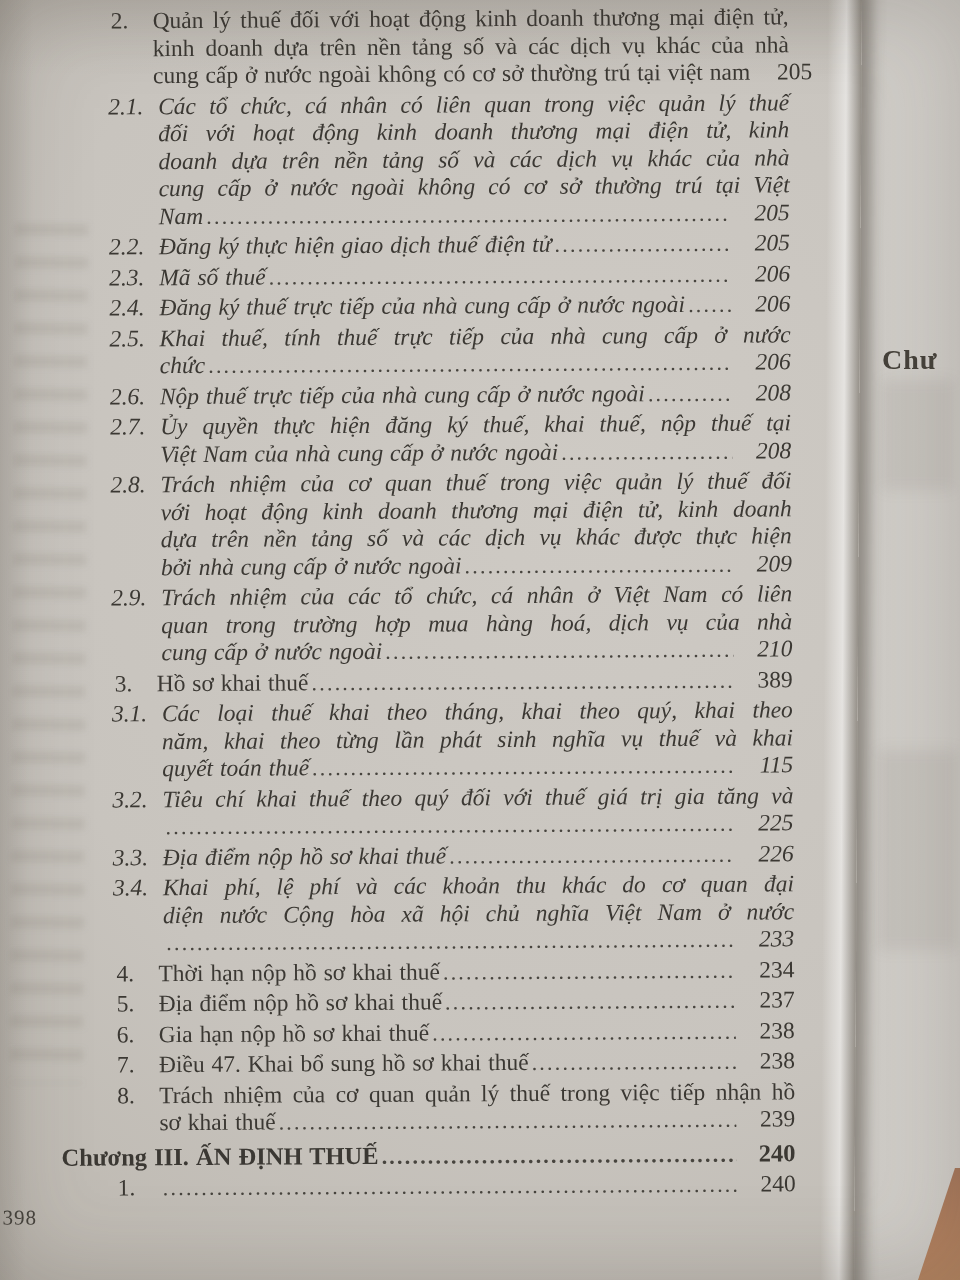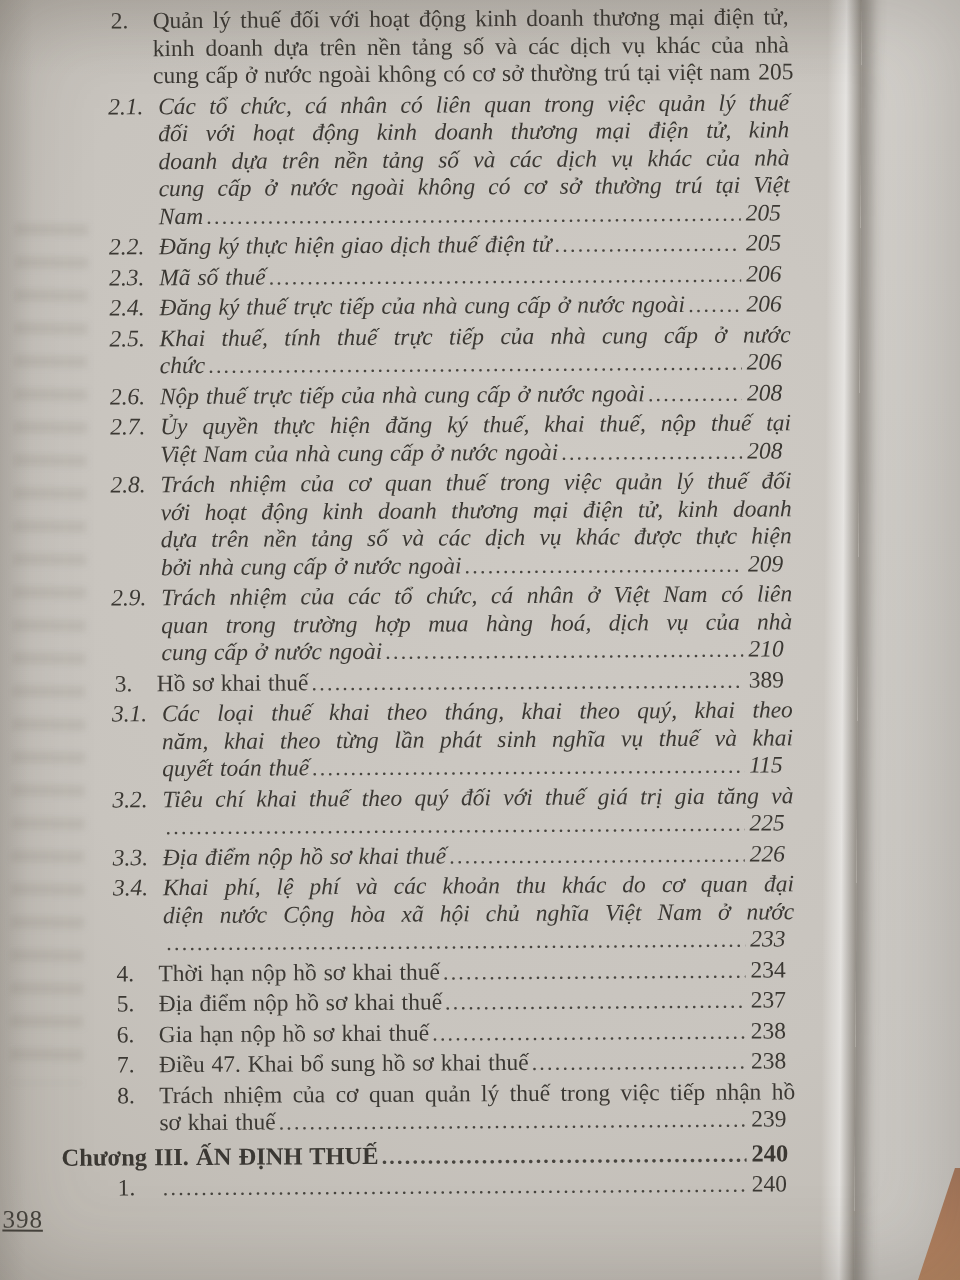--- a/index.html
+++ b/index.html
@@ -62,42 +62,47 @@
   .entry.chapter { font-weight: bold; margin-top: 6px; font-size: 24.5px; }
   .body { flex: 1 1 auto; min-width: 0; }
   .wrap-line { white-space: nowrap; text-align: justify; text-align-last: justify; }
   .tail { display: flex; align-items: baseline; }
   .tail-text { white-space: nowrap; }
   .dots { flex: 1 1 auto; overflow: hidden; white-space: nowrap; margin: 0 3px; }
   .dots::after {
     content: "................................................................................................................................................................................";
     font-style: normal; letter-spacing: 2.2px; color: #47443e; font-size: 22px;
   }
-  .page-num { flex: none; margin-left: 2px; min-width: 44px; text-align: left; }
+  .page-num { flex: none; margin-left: 12px; min-width: 44px; text-align: right; }
   .footer-num {
     position: absolute; left: 20px; top: 1222px;
-    font-size: 25px; color: #45423c; letter-spacing: 1px; text-decoration: underline;
+    font-size: 21px; color: #45423c; letter-spacing: 1px;
   }
   
   .corner-tan {
     position: absolute; right: 0; bottom: 0; width: 42px; height: 112px;
     background: linear-gradient(to bottom, #a67least, #b5825f);
     background: linear-gradient(160deg, #a4755a 0%, #b5825f 70%, #ba8862 100%);
     clip-path: polygon(88% 0%, 100% 0%, 100% 100%, 0% 100%);
   }
   .vignette {
     position: absolute; inset: 0; pointer-events: none;
     box-shadow: inset 0 0 90px rgba(70,64,55,0.25);
   }
 </style>
 </head>
 <body>
 
 <div class="photo">
 
+  <div class="facing-page">
+    <div class="smudge s1"></div>
+    <div class="smudge s2"></div>
+    <div class="facing-text">Chư</div>
+  </div>
 
   <div class="main-page">
     <div class="bleed-left"></div>
     <div class="content">
       <div id="toc-list">
   <div class="entry main">
     <span class="num">2.</span>
     <div class="body">
       <div class="wrap-line">Quản lý thuế đối với hoạt động kinh doanh thương mại điện tử,</div>
               <div class="wrap-line">kinh doanh dựa trên nền tảng số và các dịch vụ khác của nhà</div>

